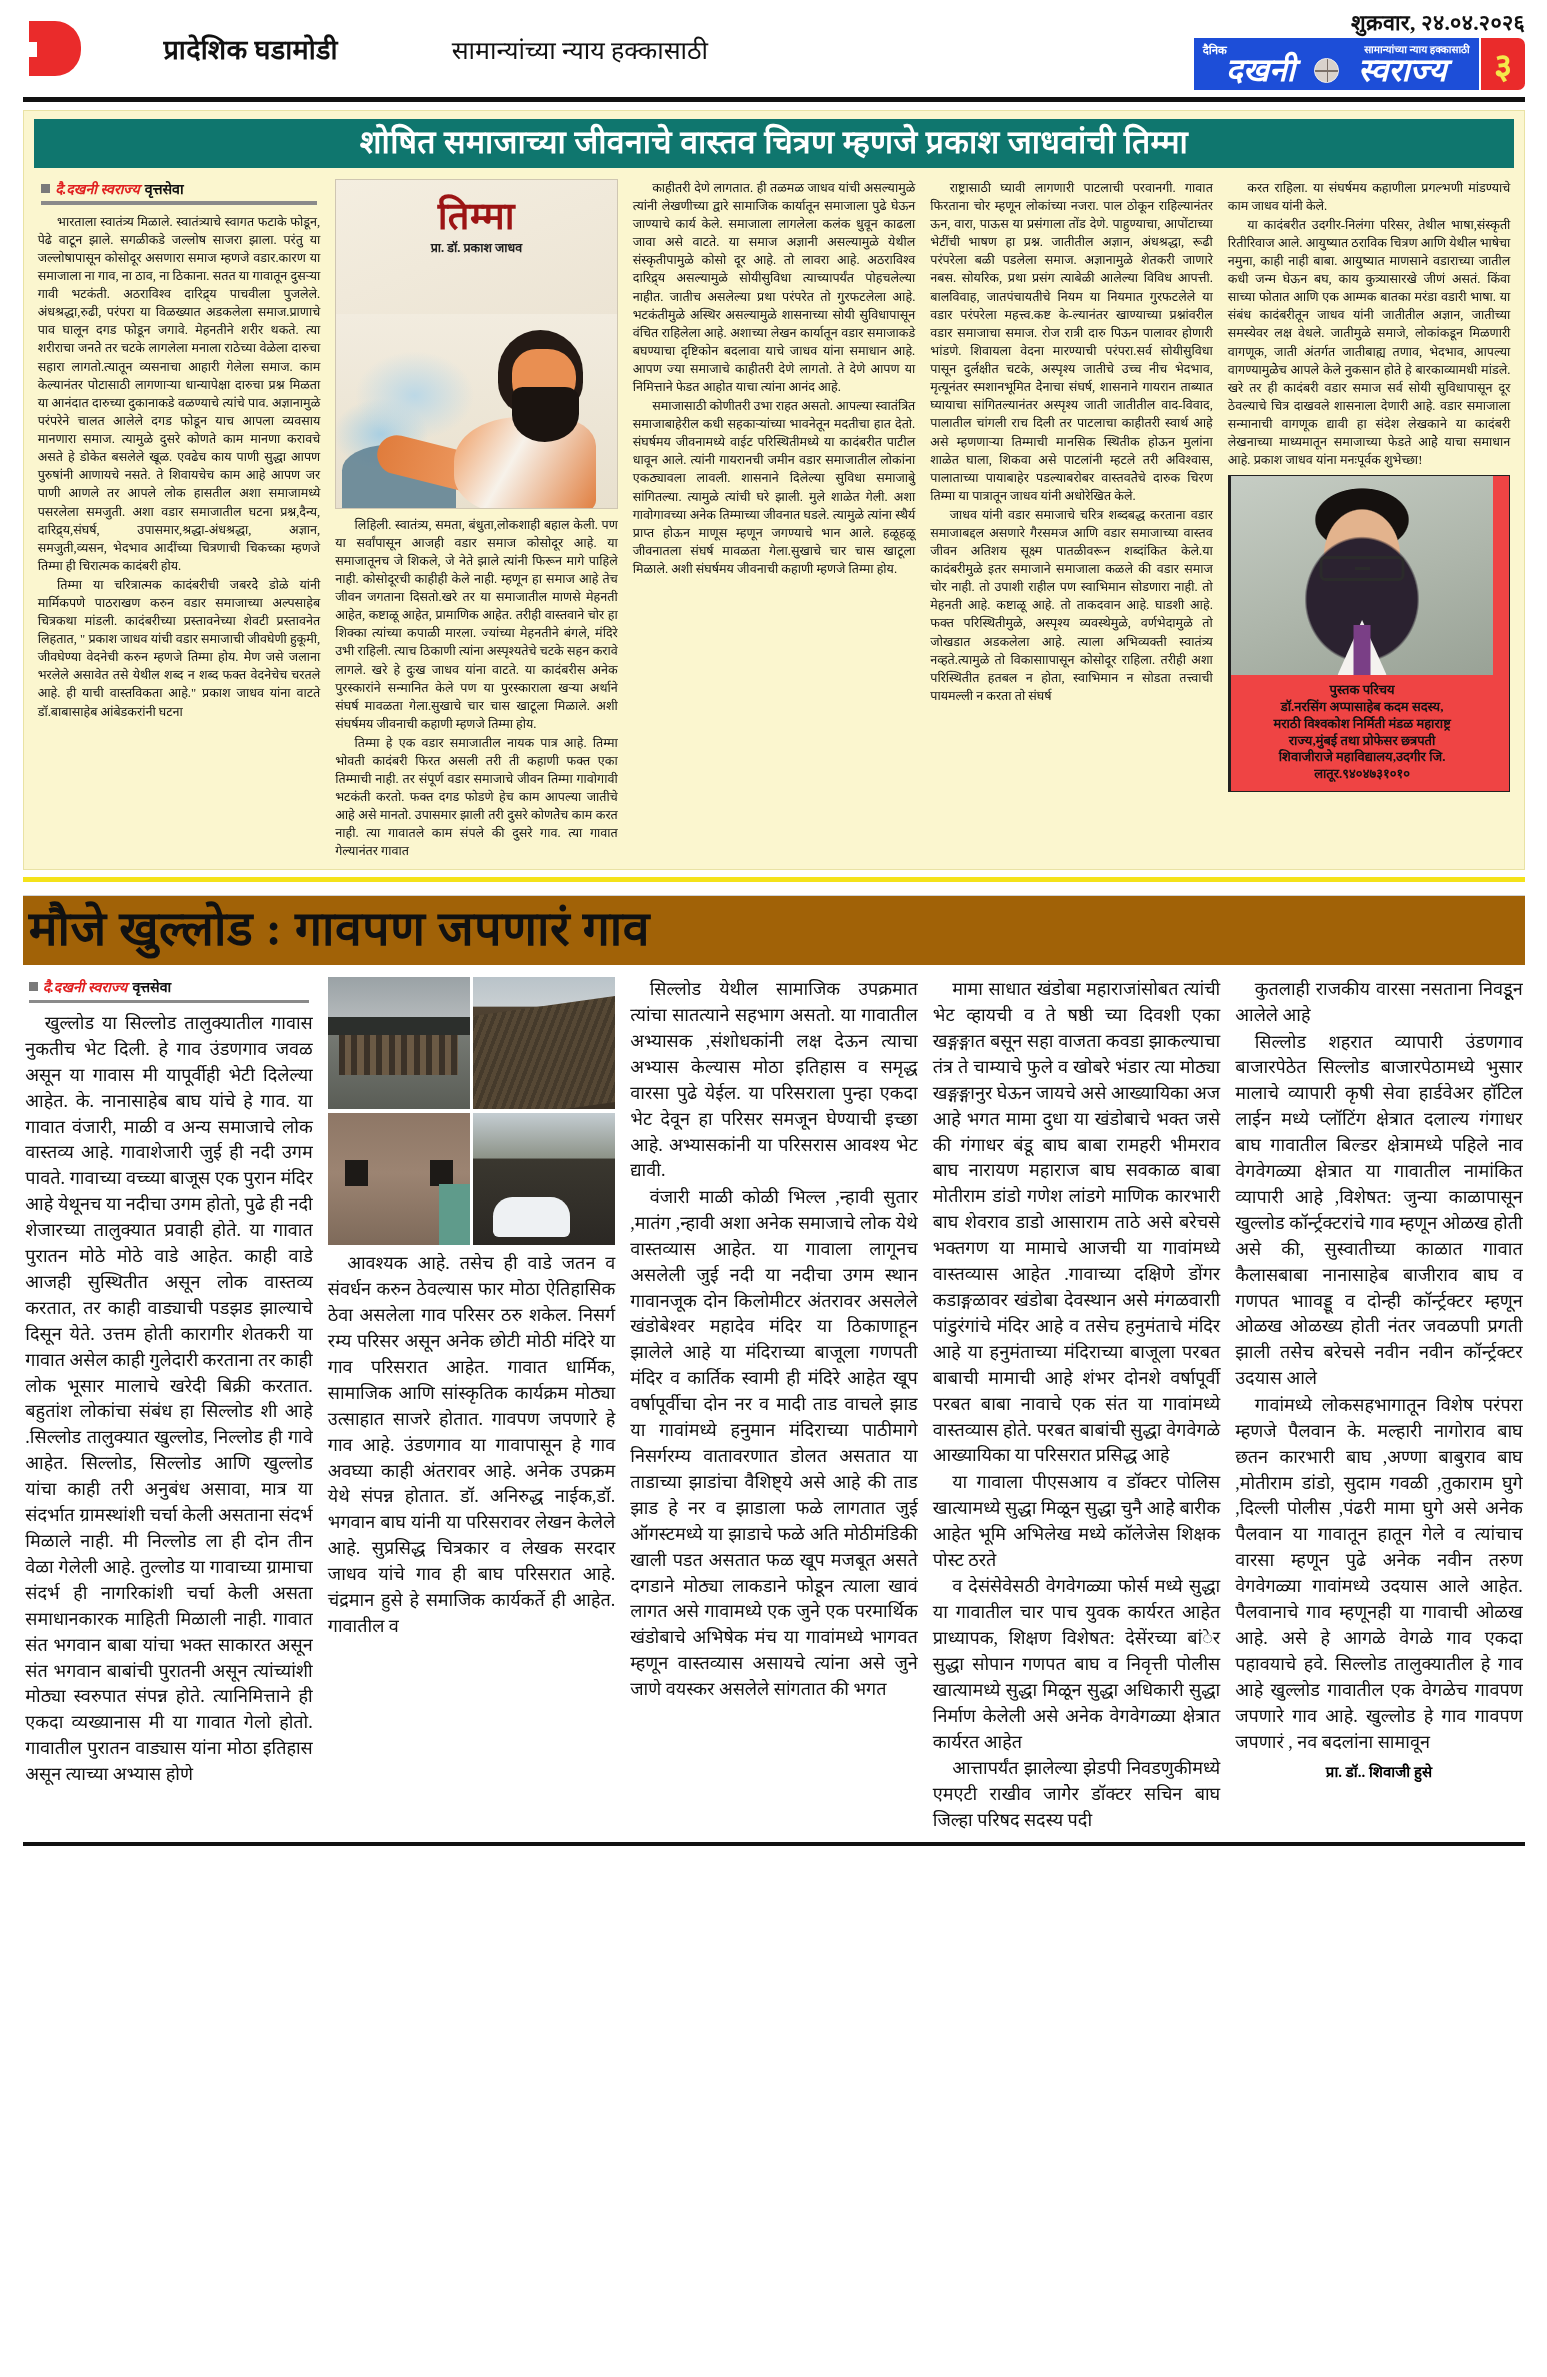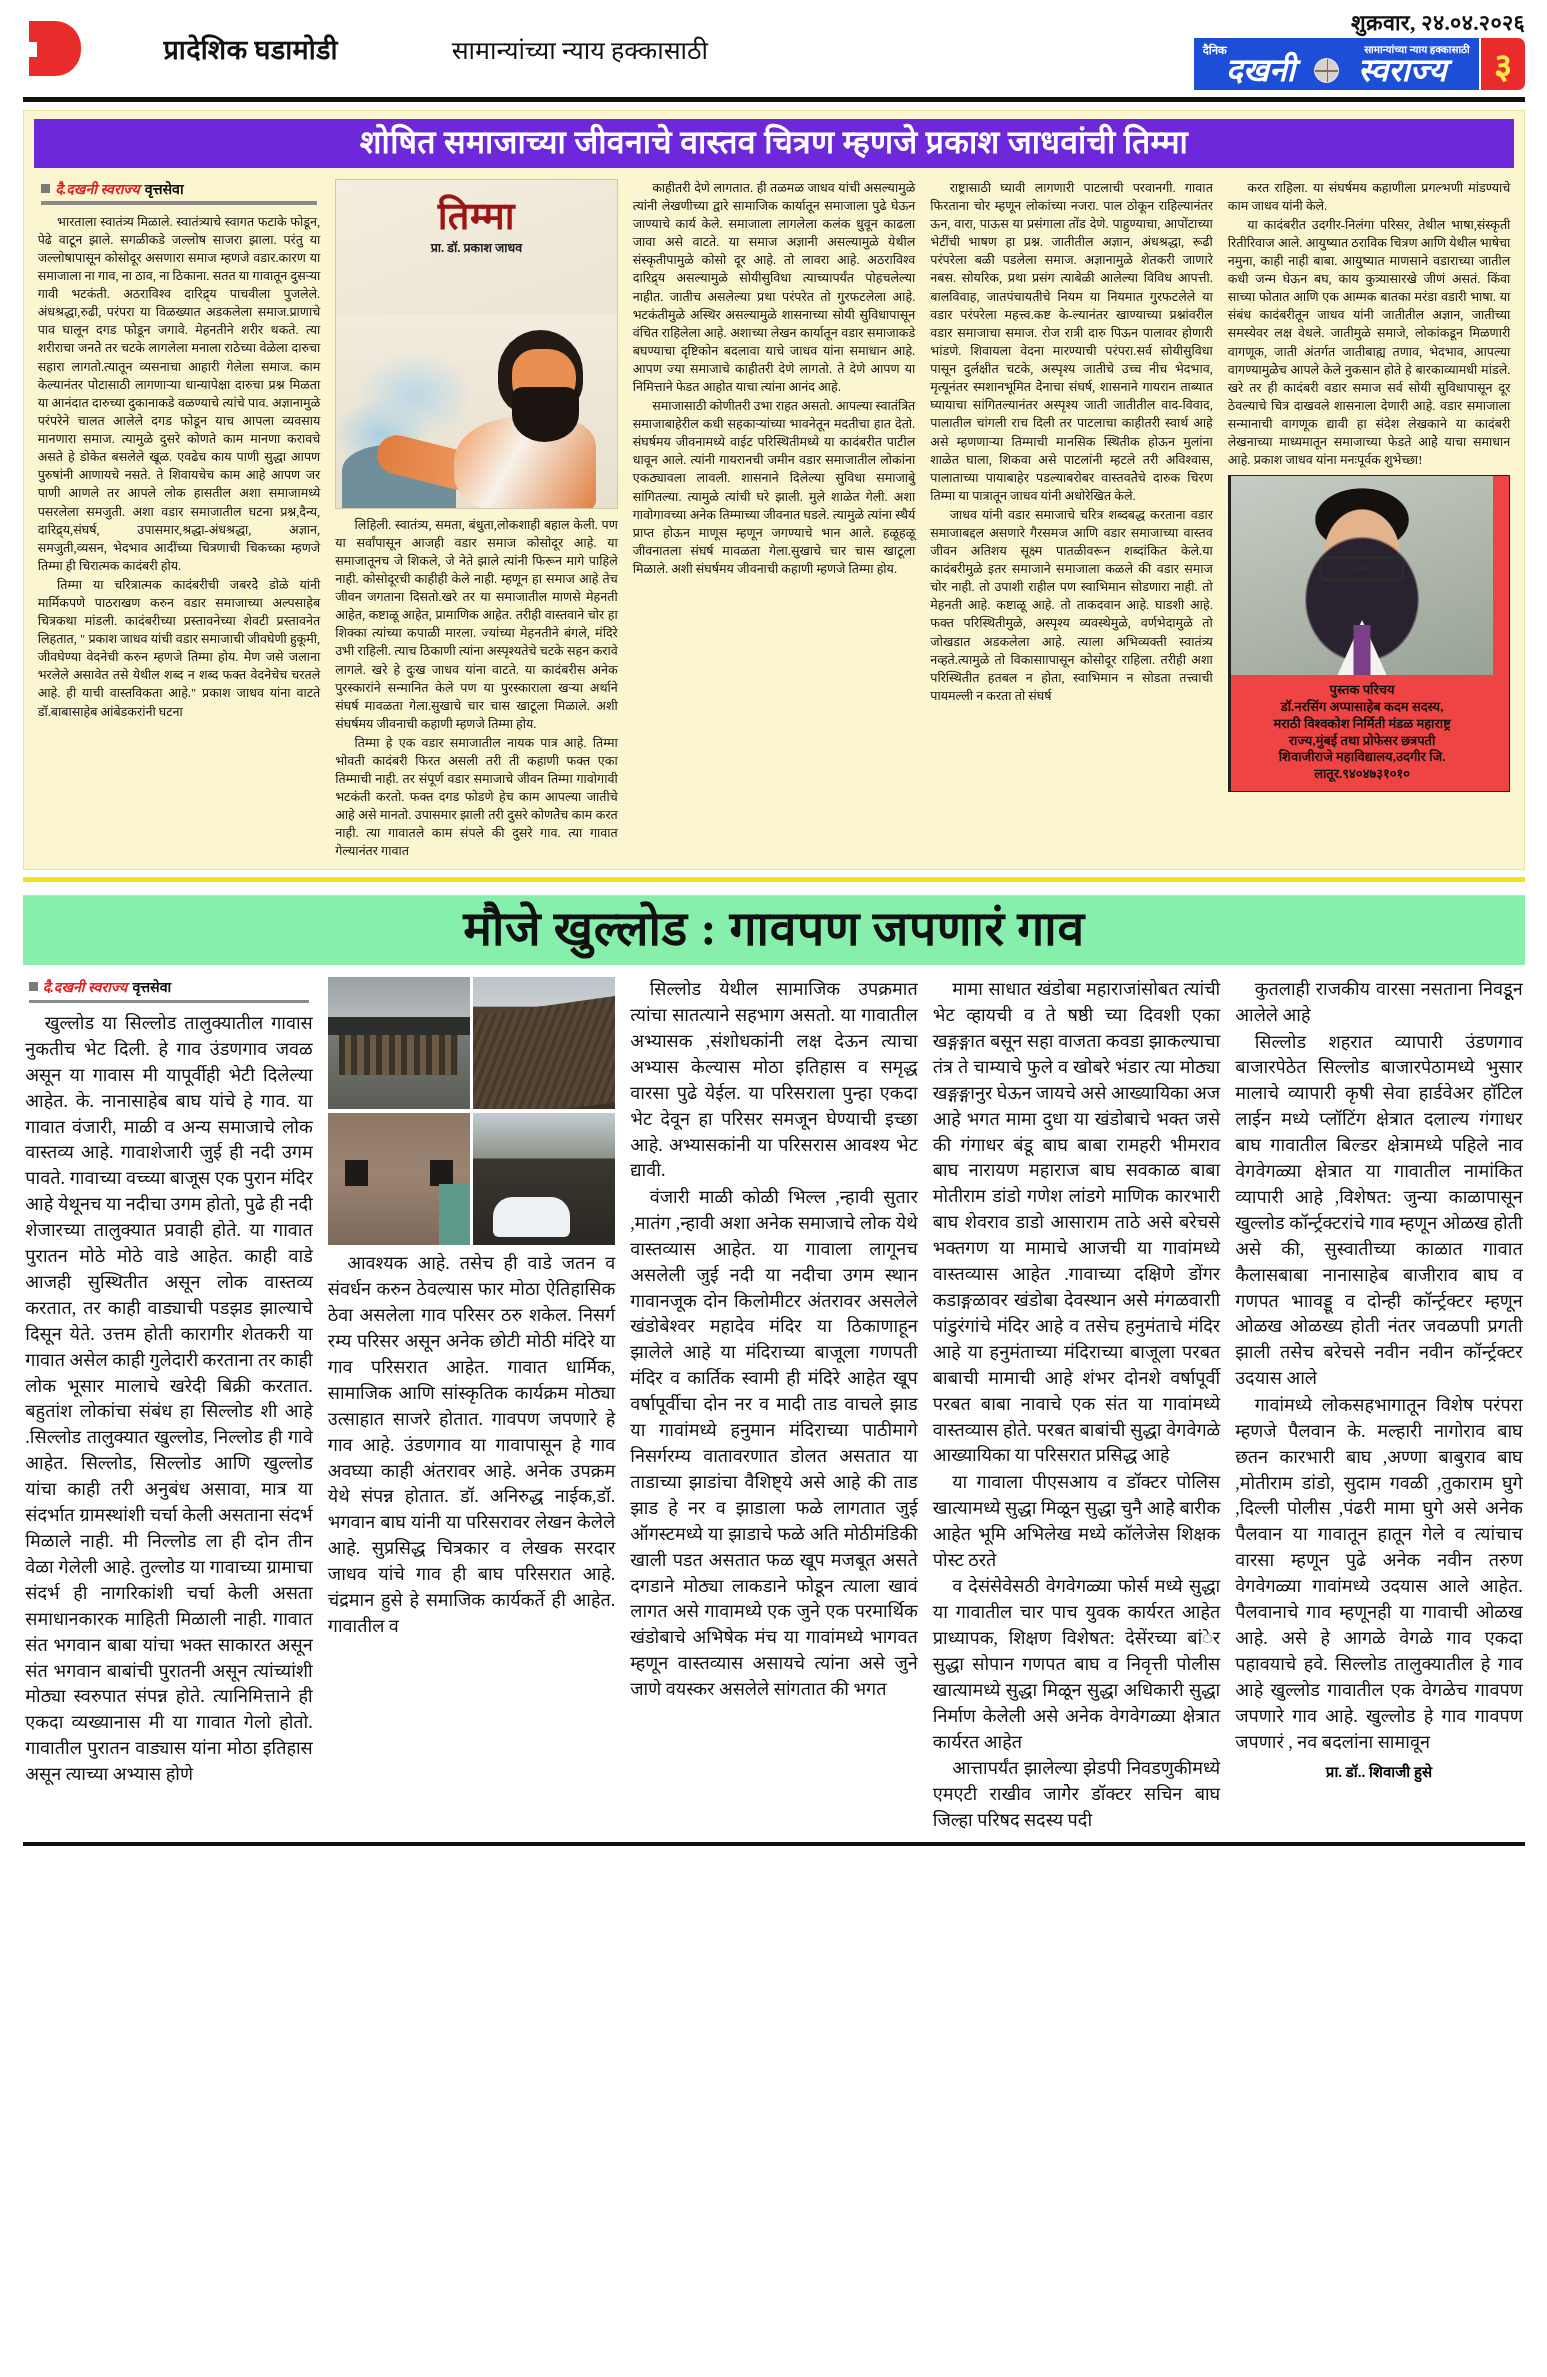--- a/index.html
+++ b/index.html
@@ -126,21 +126,21 @@
   .rule-thick { height: 5.1px; background: #111; margin: 0 23px; }
 
   
   .article1 {
     margin: 8px 23px 0 23px;
     background: #fbf6cf;
     border: 1.7px solid #e9e2a4;
     padding: 0 0 8px 0;
   }
   .head-banner {
-    background: #6d28d9;
+    background: #0f766e;
     margin: 8px 10.3px 0 10.3px;
     padding: 6.8px 11.4px 9px 11.4px;
     text-align: center;
   }
   .head-banner h1 {
     color: #ffffff;
     font-size: 32px;
     font-weight: bold;
     letter-spacing: 0.3px;
     line-height: 1.05;
@@ -276,24 +276,24 @@
     font-weight: bold;
     line-height: 1.3;
     padding: 6.8px 5.7px 0 5.7px;
     color: #111;
   }
 
   
   .a2-sep { height: 4.6px; background: #f4e21a; margin: 6.8px 23px 0 23px; }
   .article2 { margin: 0 23px; }
   .head-banner2 {
-    background: #86efac;
+    background: #a16207;
     margin-top: 13.7px;
     padding: 9px 5.7px 11.4px 5.7px;
-    text-align: center;
+    text-align: left;
     border-top: 1.7px solid #cfd4da;
   }
   .head-banner2 h1 {
     color: #111;
     font-size: 48px;
     font-weight: bold;
     letter-spacing: 0.6px;
     line-height: 1;
     white-space: nowrap;
   }

